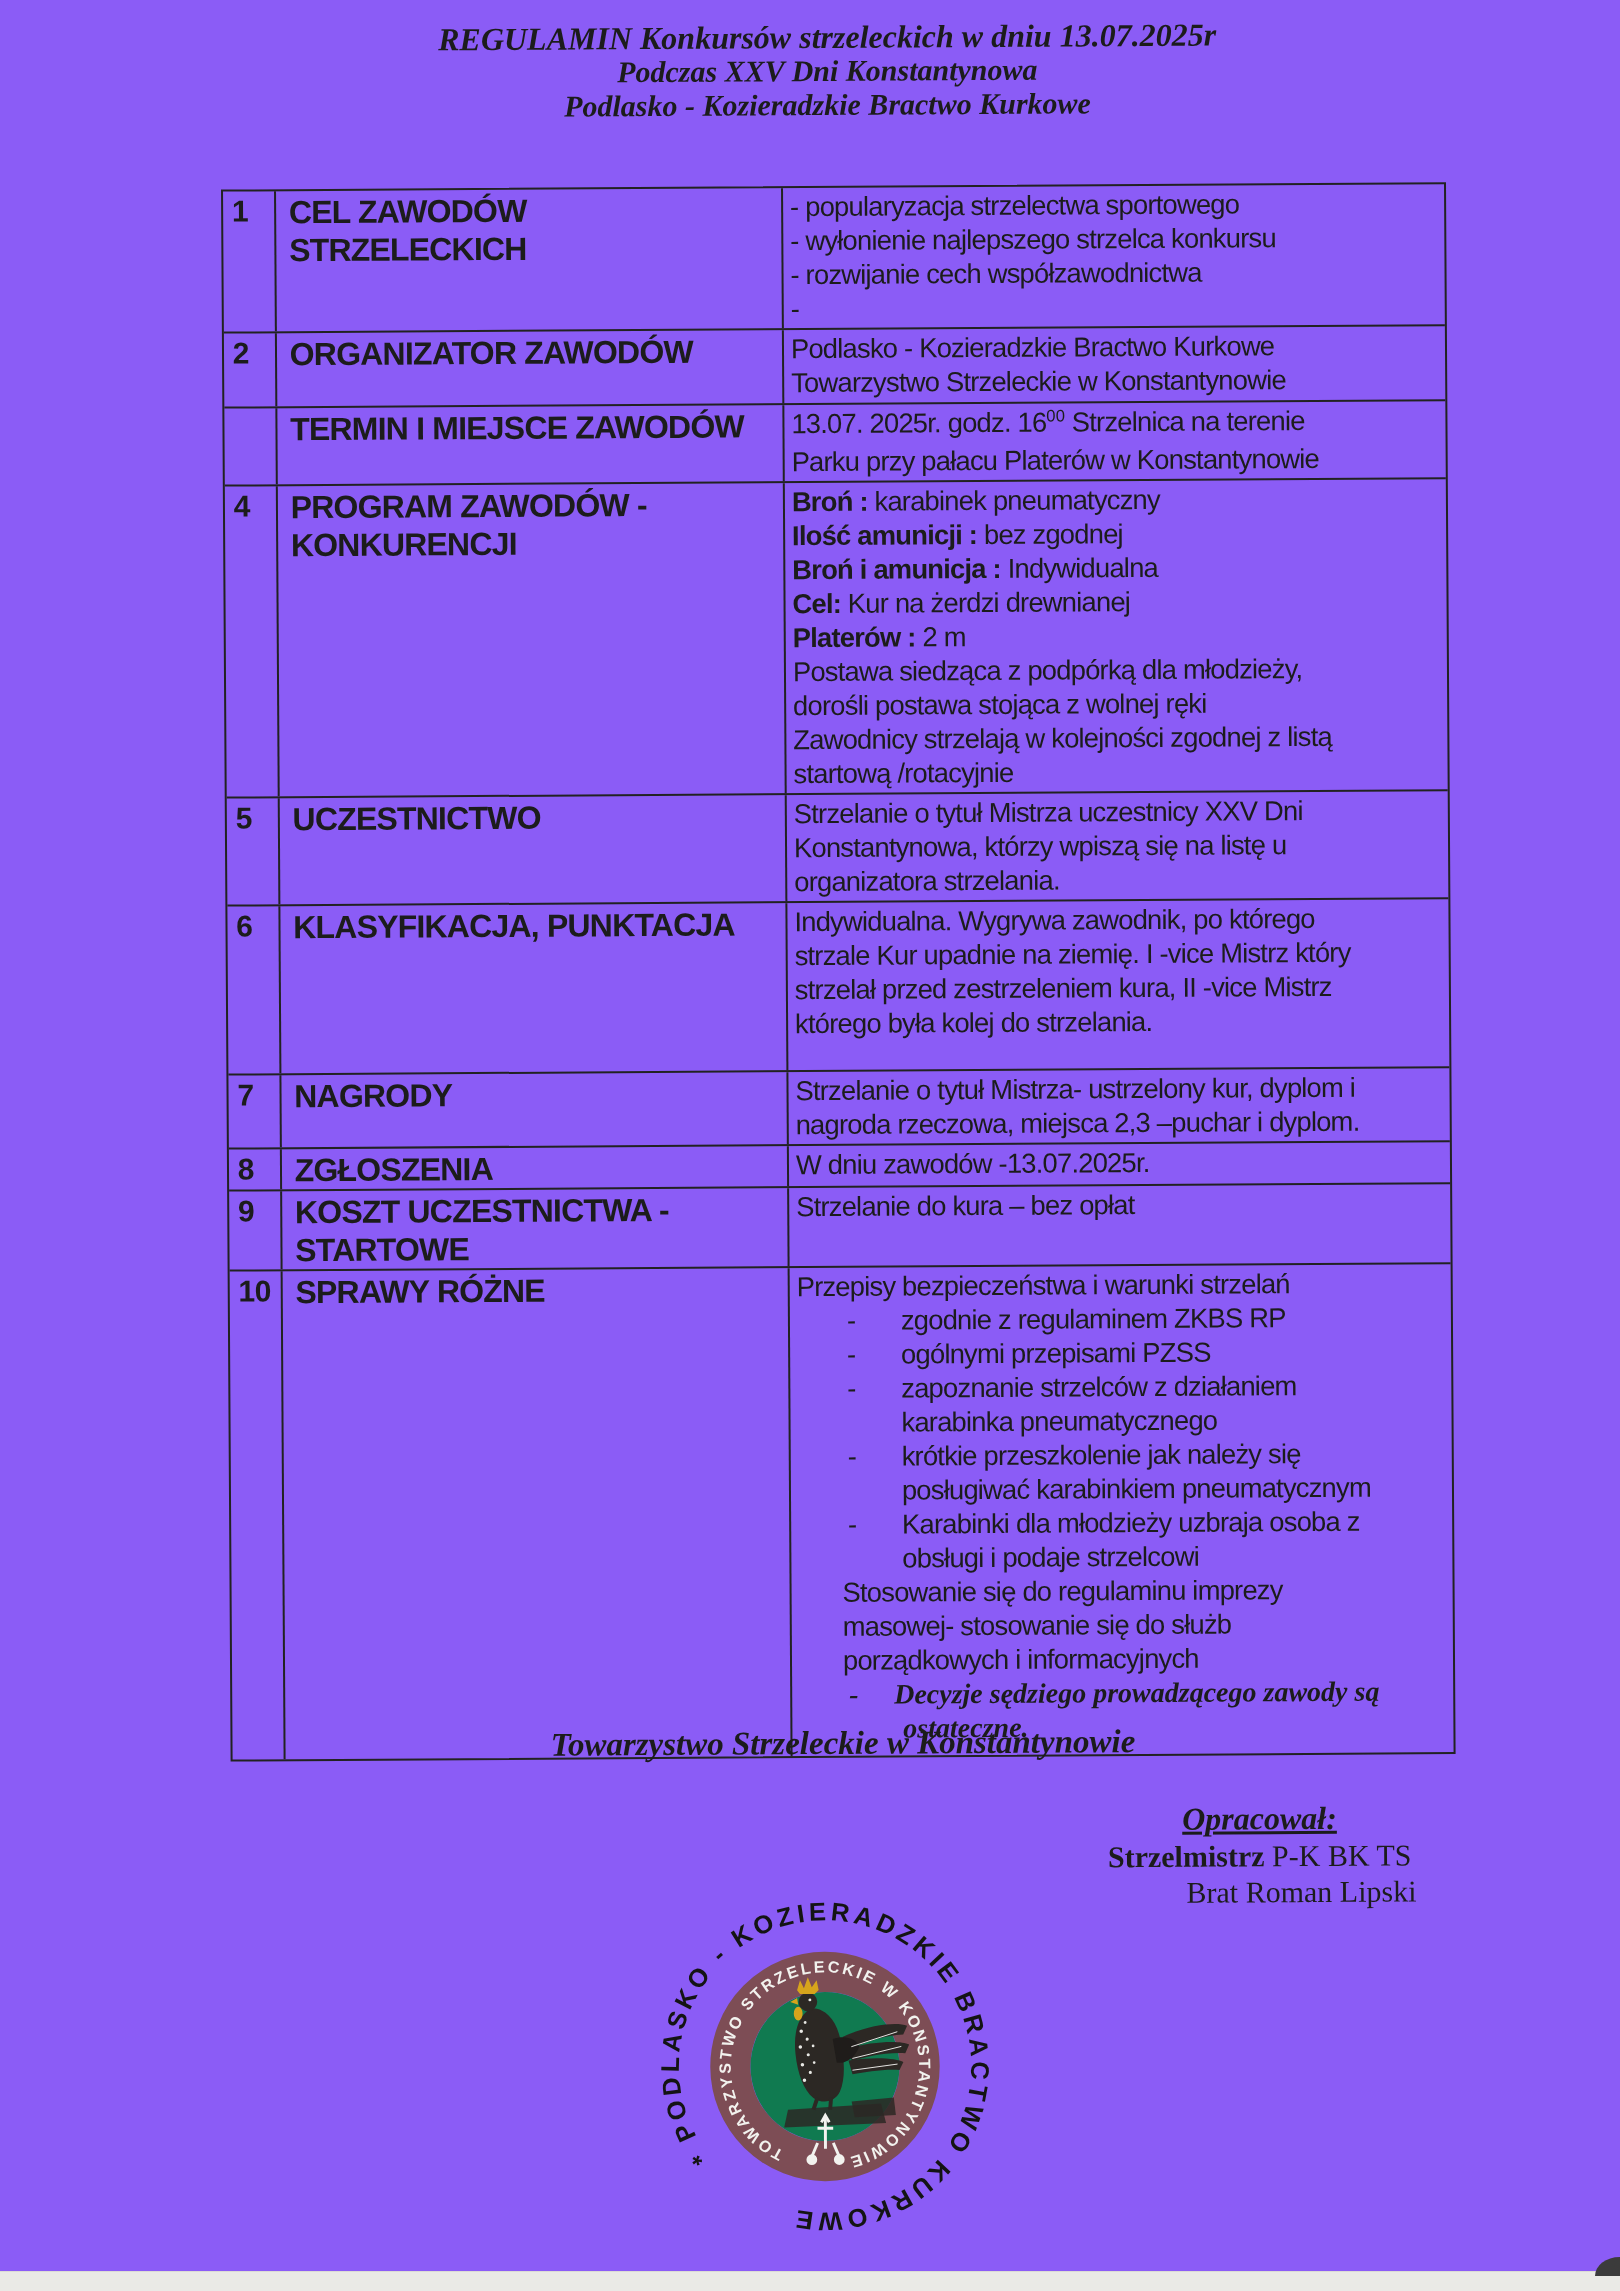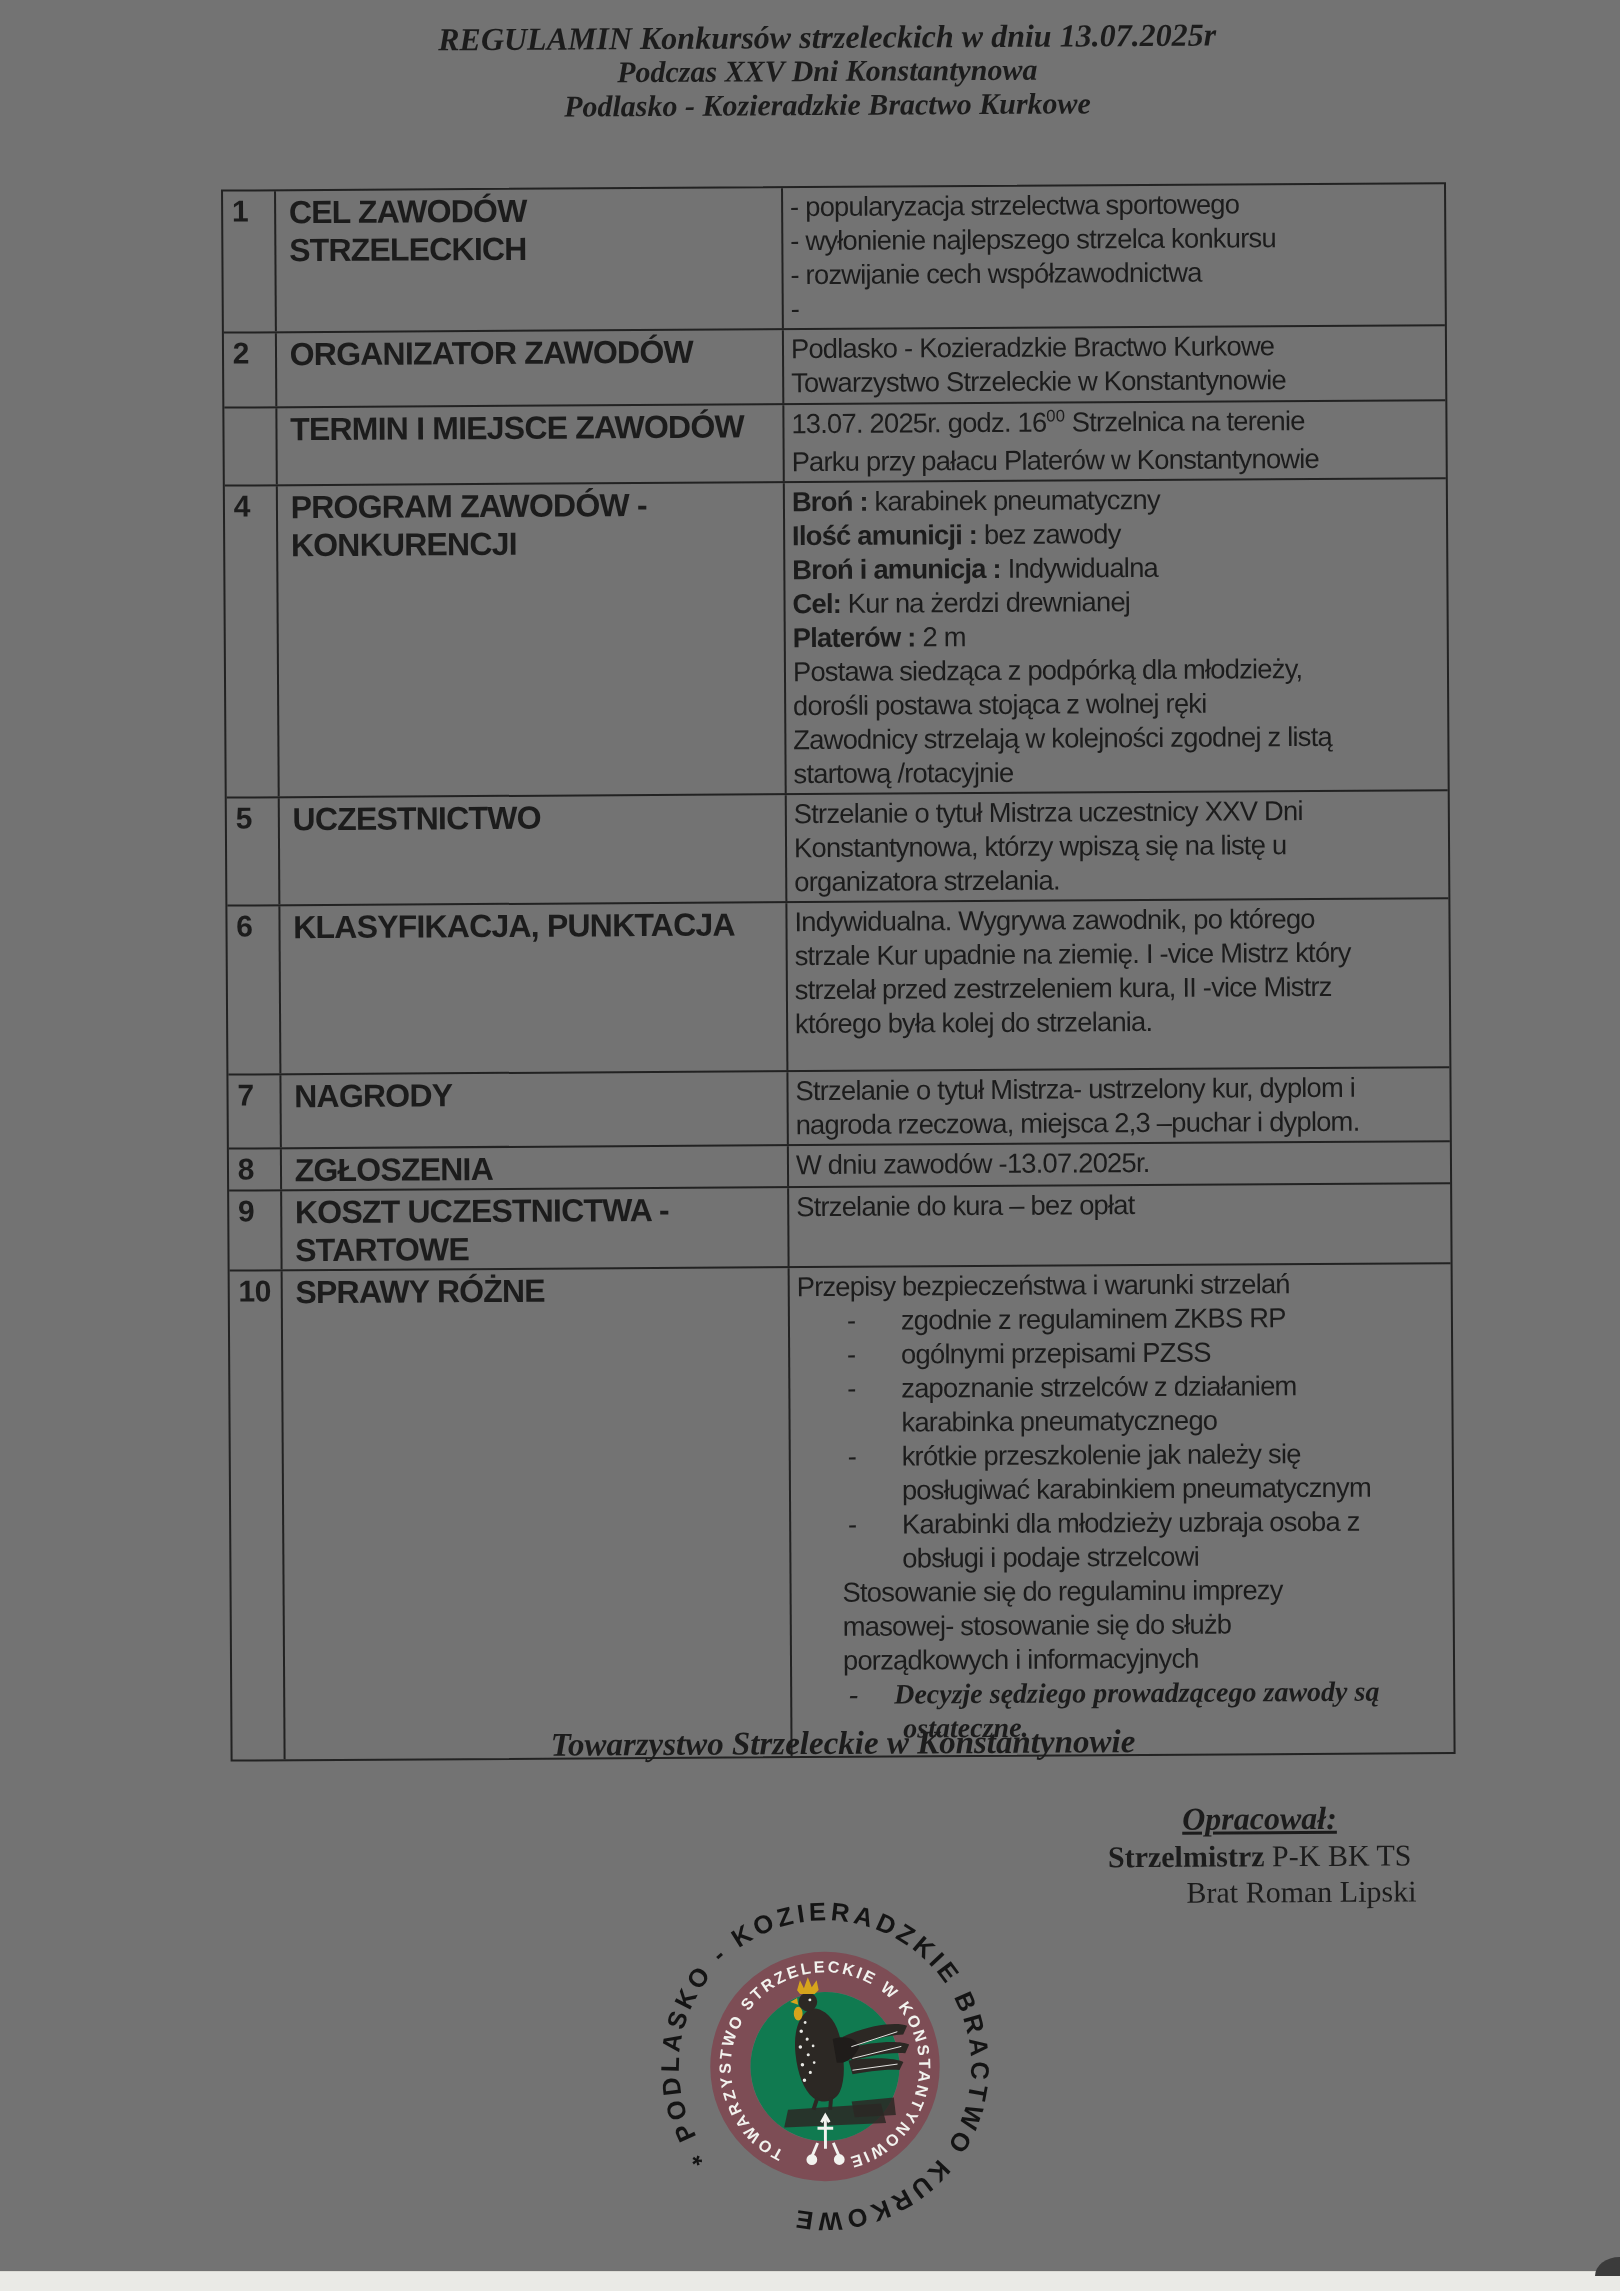--- a/index.html
+++ b/index.html
@@ -1,18 +1,18 @@
 <!DOCTYPE html>
 <html lang="pl"><head>
 <meta charset="utf-8">
 <style>
   html,body{margin:0;padding:0;background:#ffffff;}
   .page{
     position:relative; width:1620px; height:2292px;
-    background:#737373; overflow:hidden;
+    background:#8b5cf6; overflow:hidden;
     font-family:"Liberation Sans", sans-serif;
     color:#1c1c1c;
   }
   .sheet{ position:absolute; inset:0; transform:rotate(-0.35deg); transform-origin:814px 186px; }
 
   
   .doc-header{
     position:absolute; top:19.6px; left:39px; width:1578px;
     text-align:center;
     font-family:"Liberation Serif", serif;
@@ -136,21 +136,21 @@
           </div>
         </div>
         <div class="trow" style="min-height: 309px;">
           <div class="c-num">4</div>
           <div class="c-title">
             <div>PROGRAM ZAWODÓW -</div>
             <div>KONKURENCJI</div>
           </div>
           <div class="c-content">
             <div class="line"><span class="b">Broń :</span><span> karabinek pneumatyczny</span></div>
-            <div class="line"><span class="b">Ilość amunicji :</span><span> bez zawody</span></div>
+            <div class="line"><span class="b">Ilość amunicji :</span><span> bez zgodnej</span></div>
             <div class="line"><span class="b">Broń i amunicja :</span><span> Indywidualna</span></div>
             <div class="line"><span class="b">Cel:</span><span> Kur na żerdzi drewnianej</span></div>
             <div class="line"><span class="b">Platerów :</span><span> 2 m</span></div>
             <div class="line"><span>Postawa siedząca z podpórką dla młodzieży,</span></div>
             <div class="line"><span>dorośli postawa stojąca z wolnej ręki</span></div>
             <div class="line"><span>Zawodnicy strzelają w kolejności zgodnej z listą</span></div>
             <div class="line"><span>startową /rotacyjnie</span></div>
           </div>
         </div>
         <div class="trow" style="min-height: 103px;">

